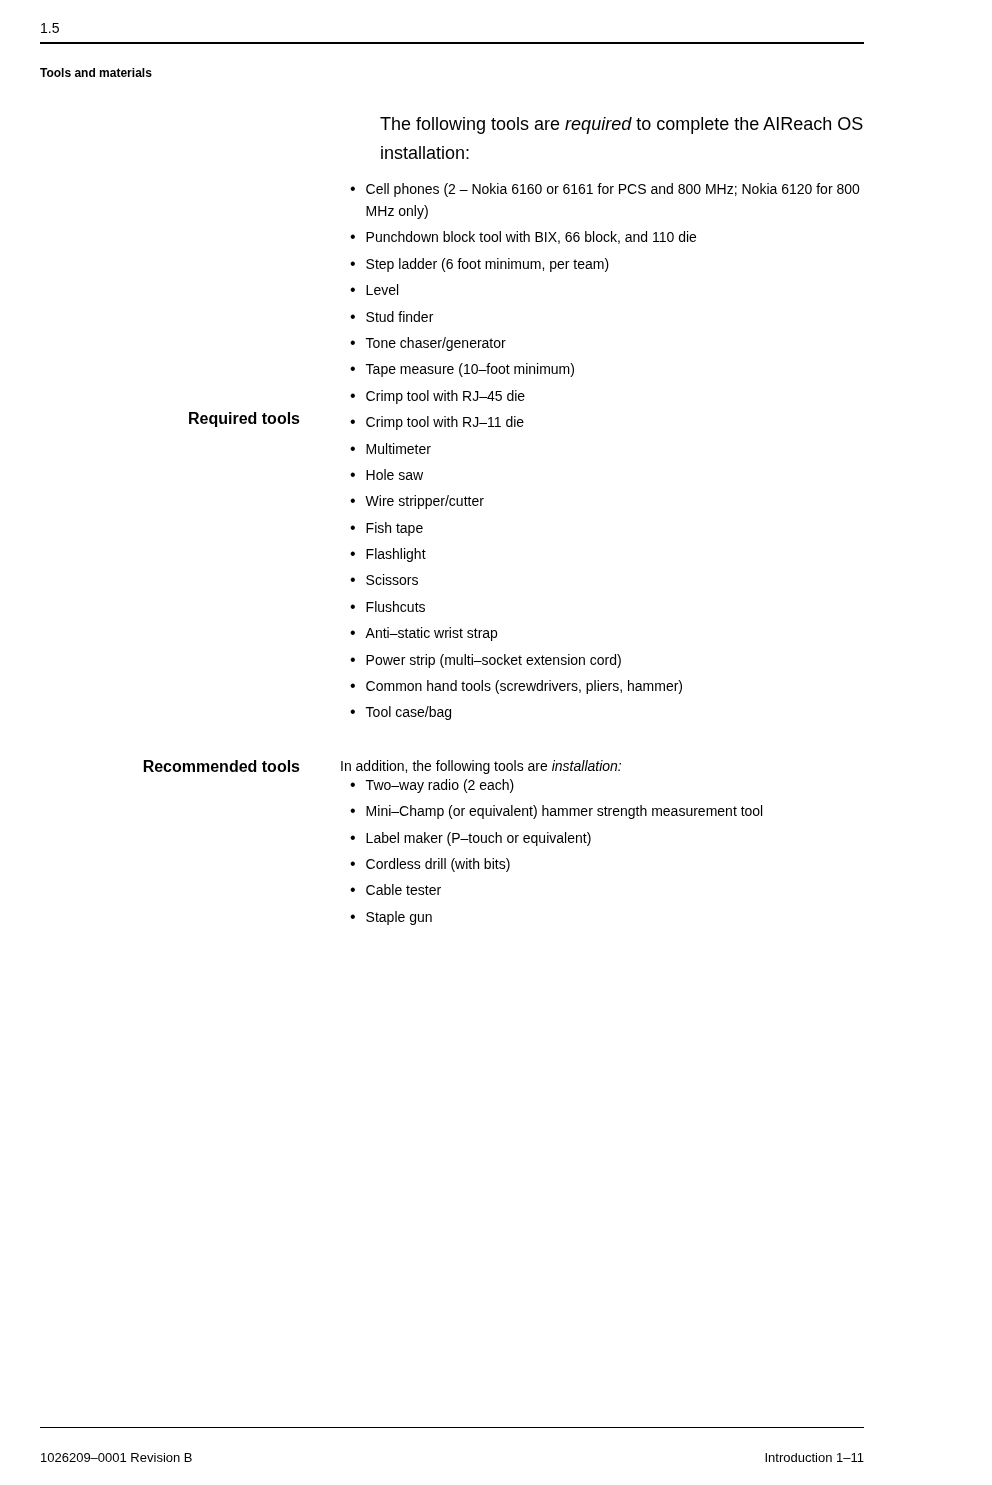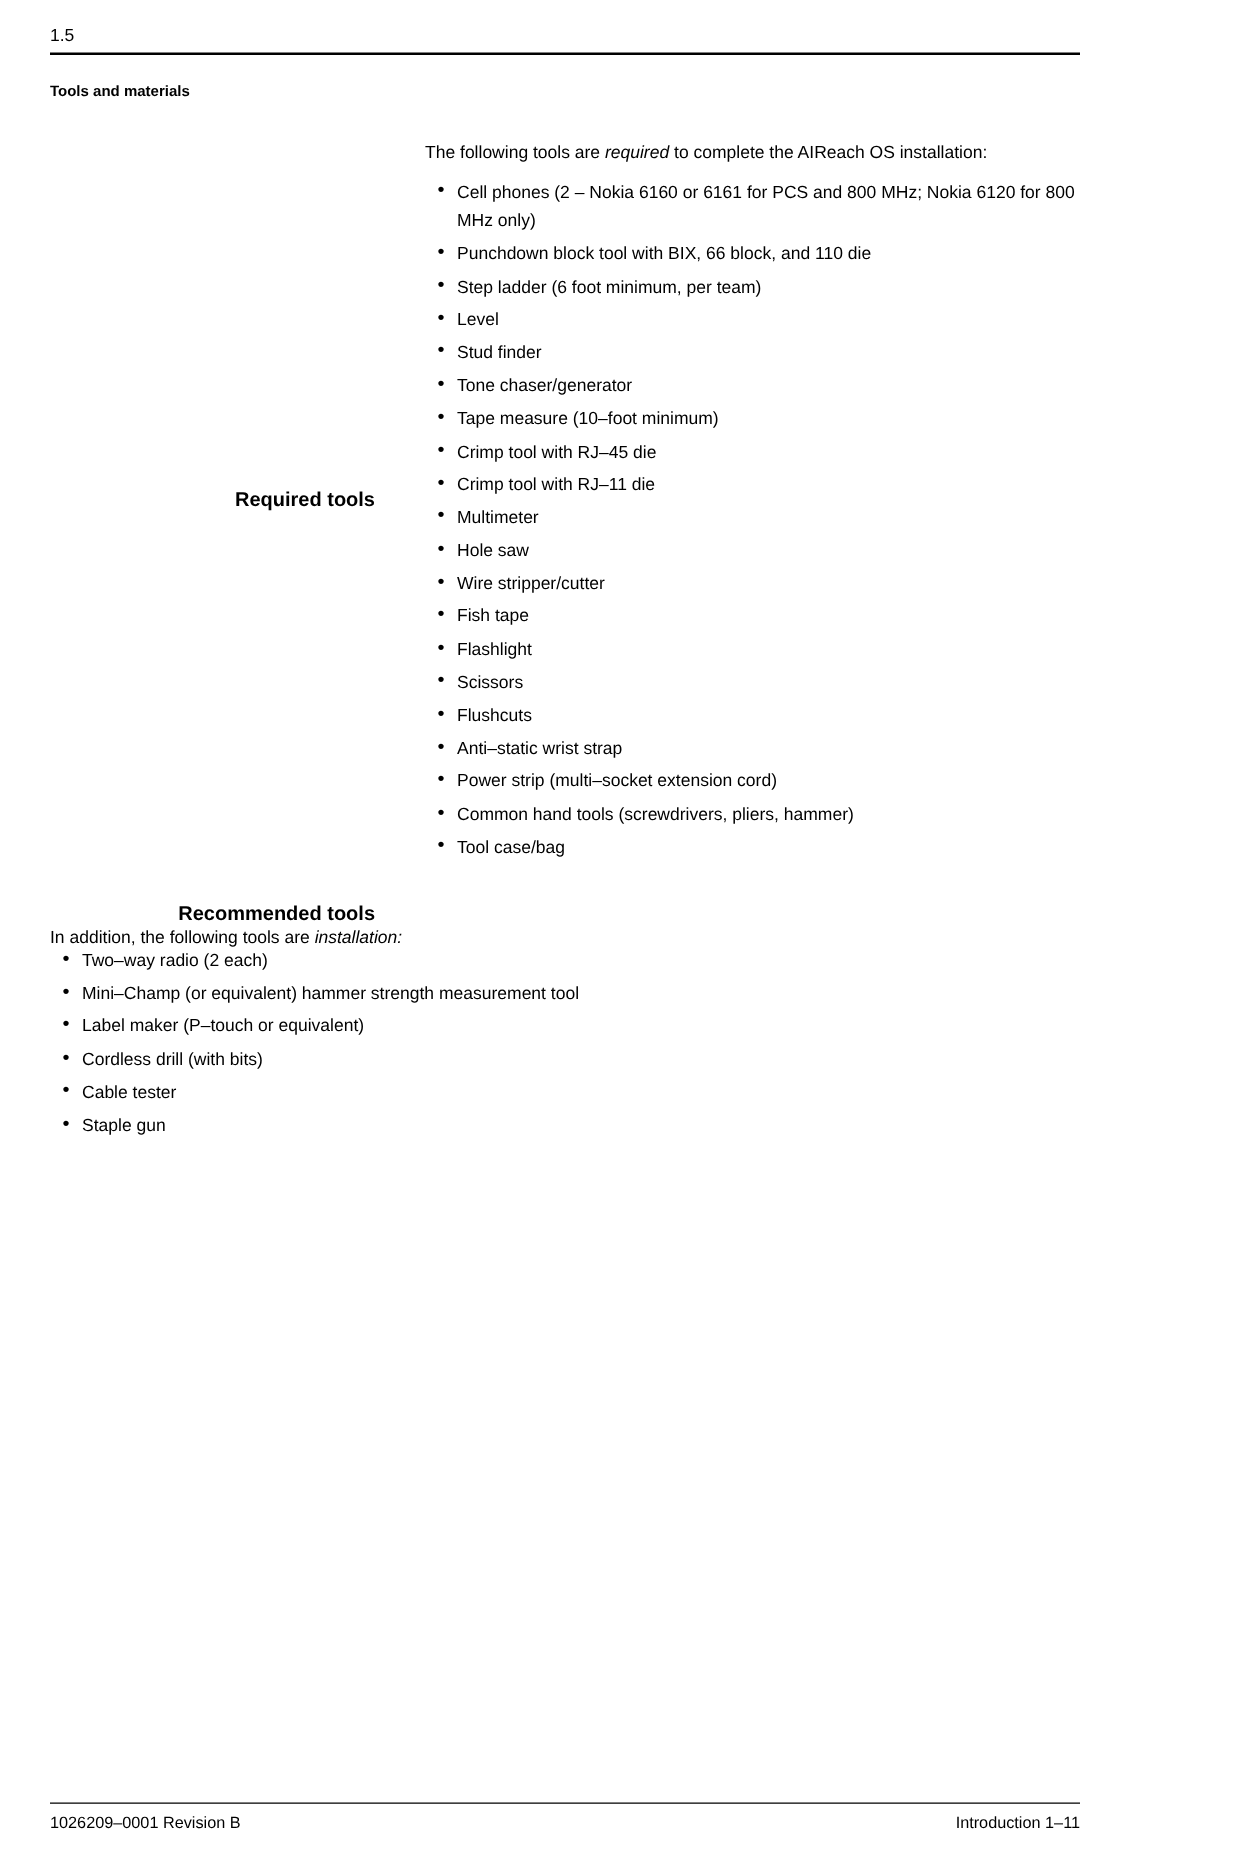--- a/index.html
+++ b/index.html
@@ -48,23 +48,24 @@
       padding-right: 20px;
     }
 
     .intro-text {
       font-size: 14px;
       line-height: 1.6;
       margin-bottom: 16px;
     }
 
     .required-intro {
-      font-size: 14px;
+      font-size: 18px;
       line-height: 1.6;
       margin-bottom: 10px;
+      margin-left: 40px;
     }
 
     .required-intro em {
       font-style: italic;
     }
 
     .tools-list {
       list-style: none;
       padding: 0;
       margin: 0;
@@ -93,21 +94,21 @@
 
     .footer-bar {
       position: absolute;
       bottom: 20px;
       left: 40px;
       right: 40px;
       display: flex;
       justify-content: space-between;
       align-items: center;
       border-top: 1px solid #000;
-      padding-top: 7px;
+      padding-top: 22px;
       font-size: 13px;
     }
 
     .top-row {
       display: flex;
       align-items: flex-start;
       margin-bottom: 30px;
     }
 
     .left-col {
@@ -122,21 +123,20 @@
     .required-row {
       display: flex;
       align-items: center;
       margin-bottom: 30px;
     }
 
     .recommended-row {
       display: flex;
       align-items: flex-start;
       margin-top: 20px;
-      flex-direction: column;
     }
 
     .heading-right {
       text-align: right;
       padding-right: 20px;
     }
   </style>
 </head>
 <body>
 

